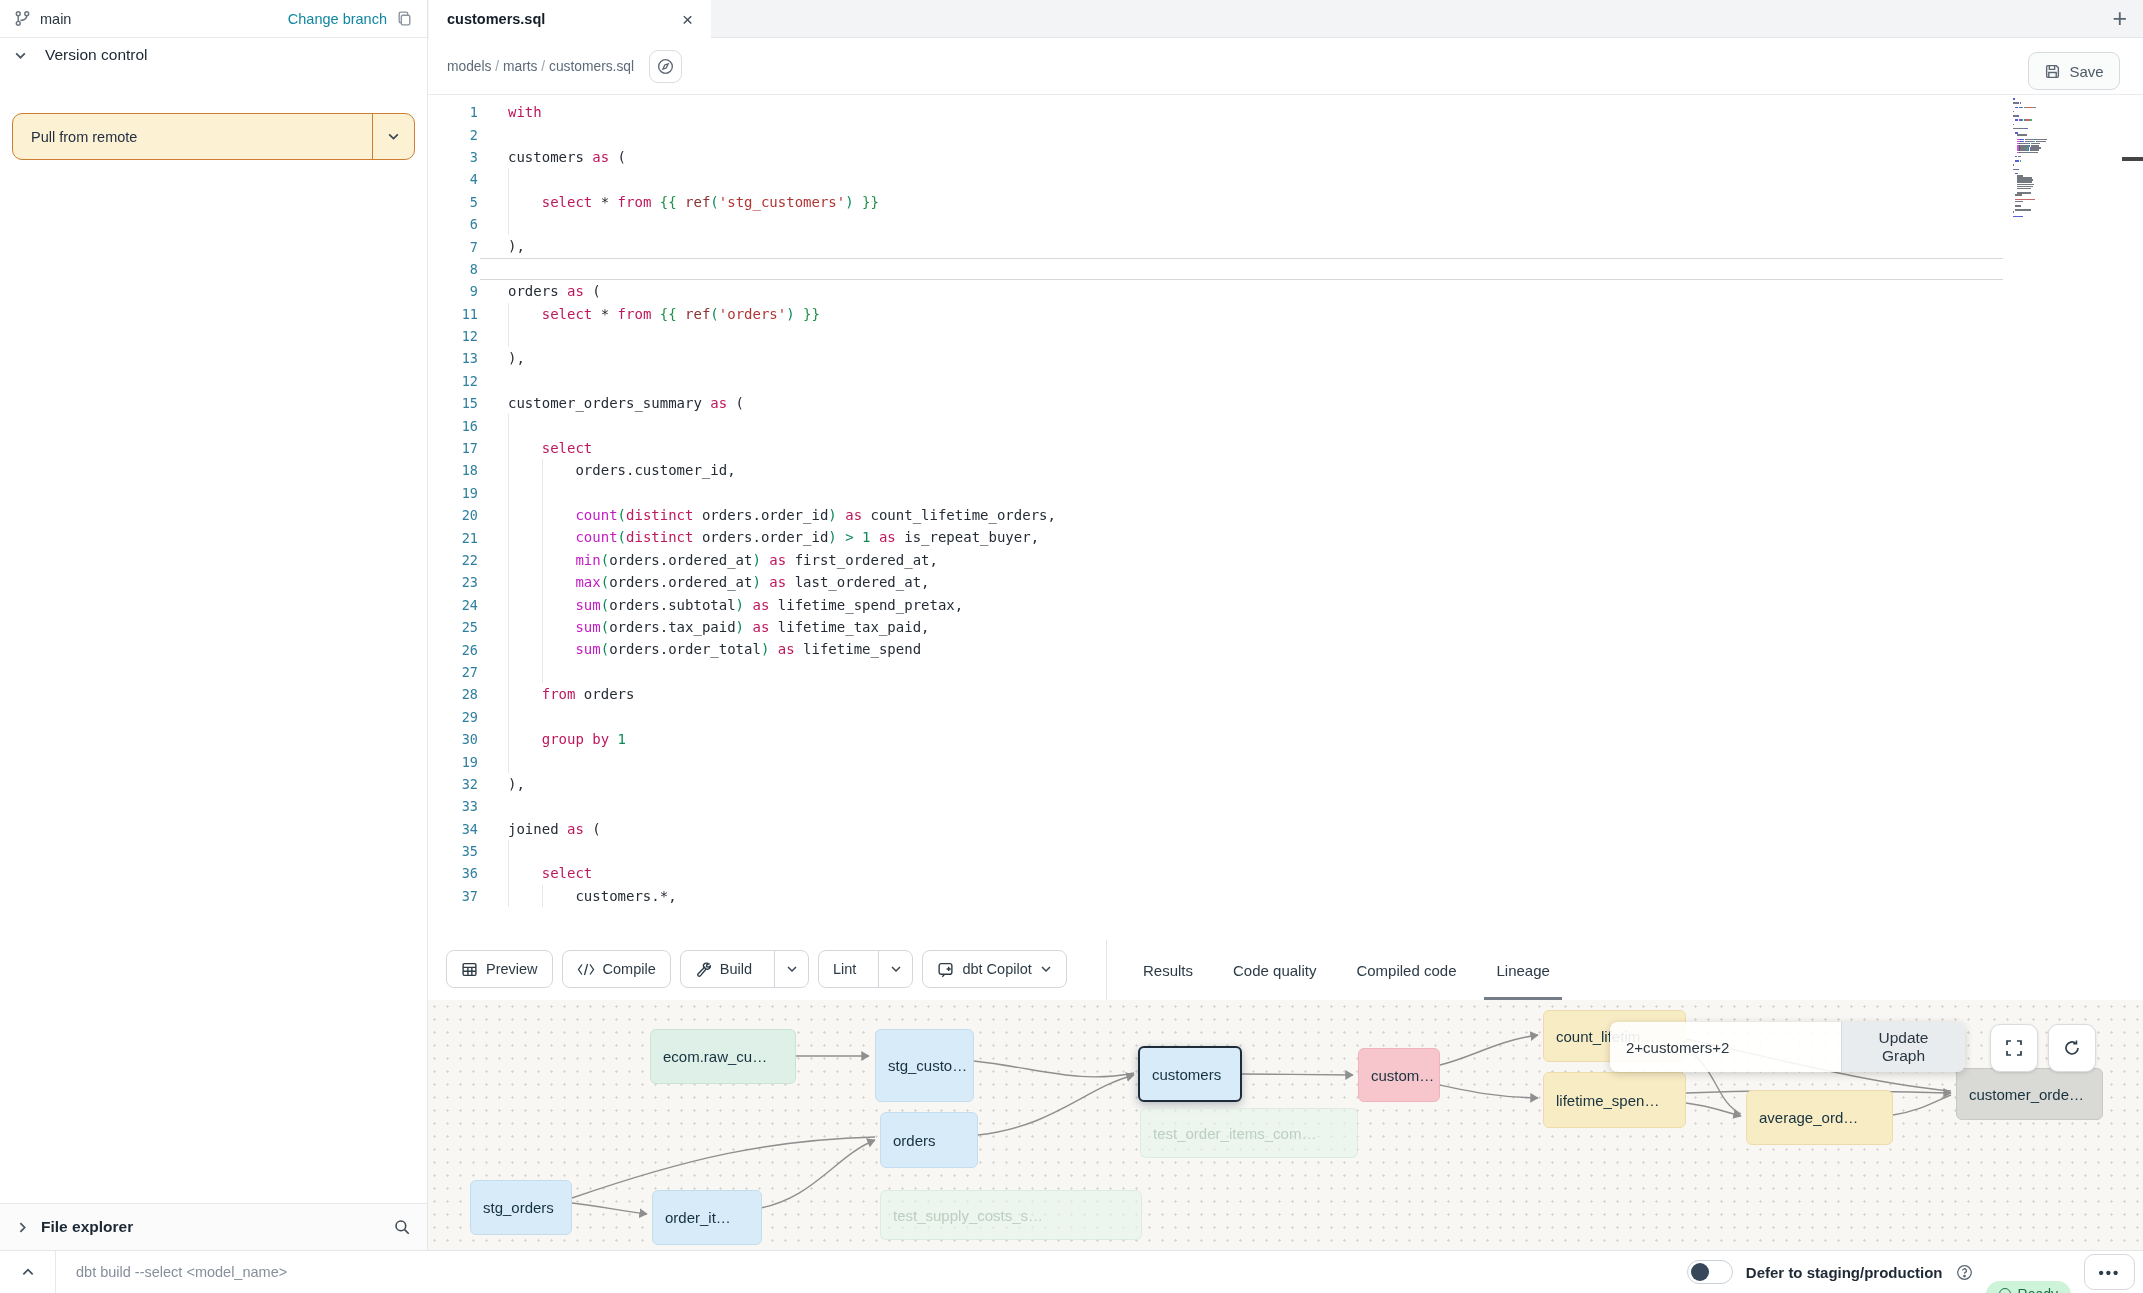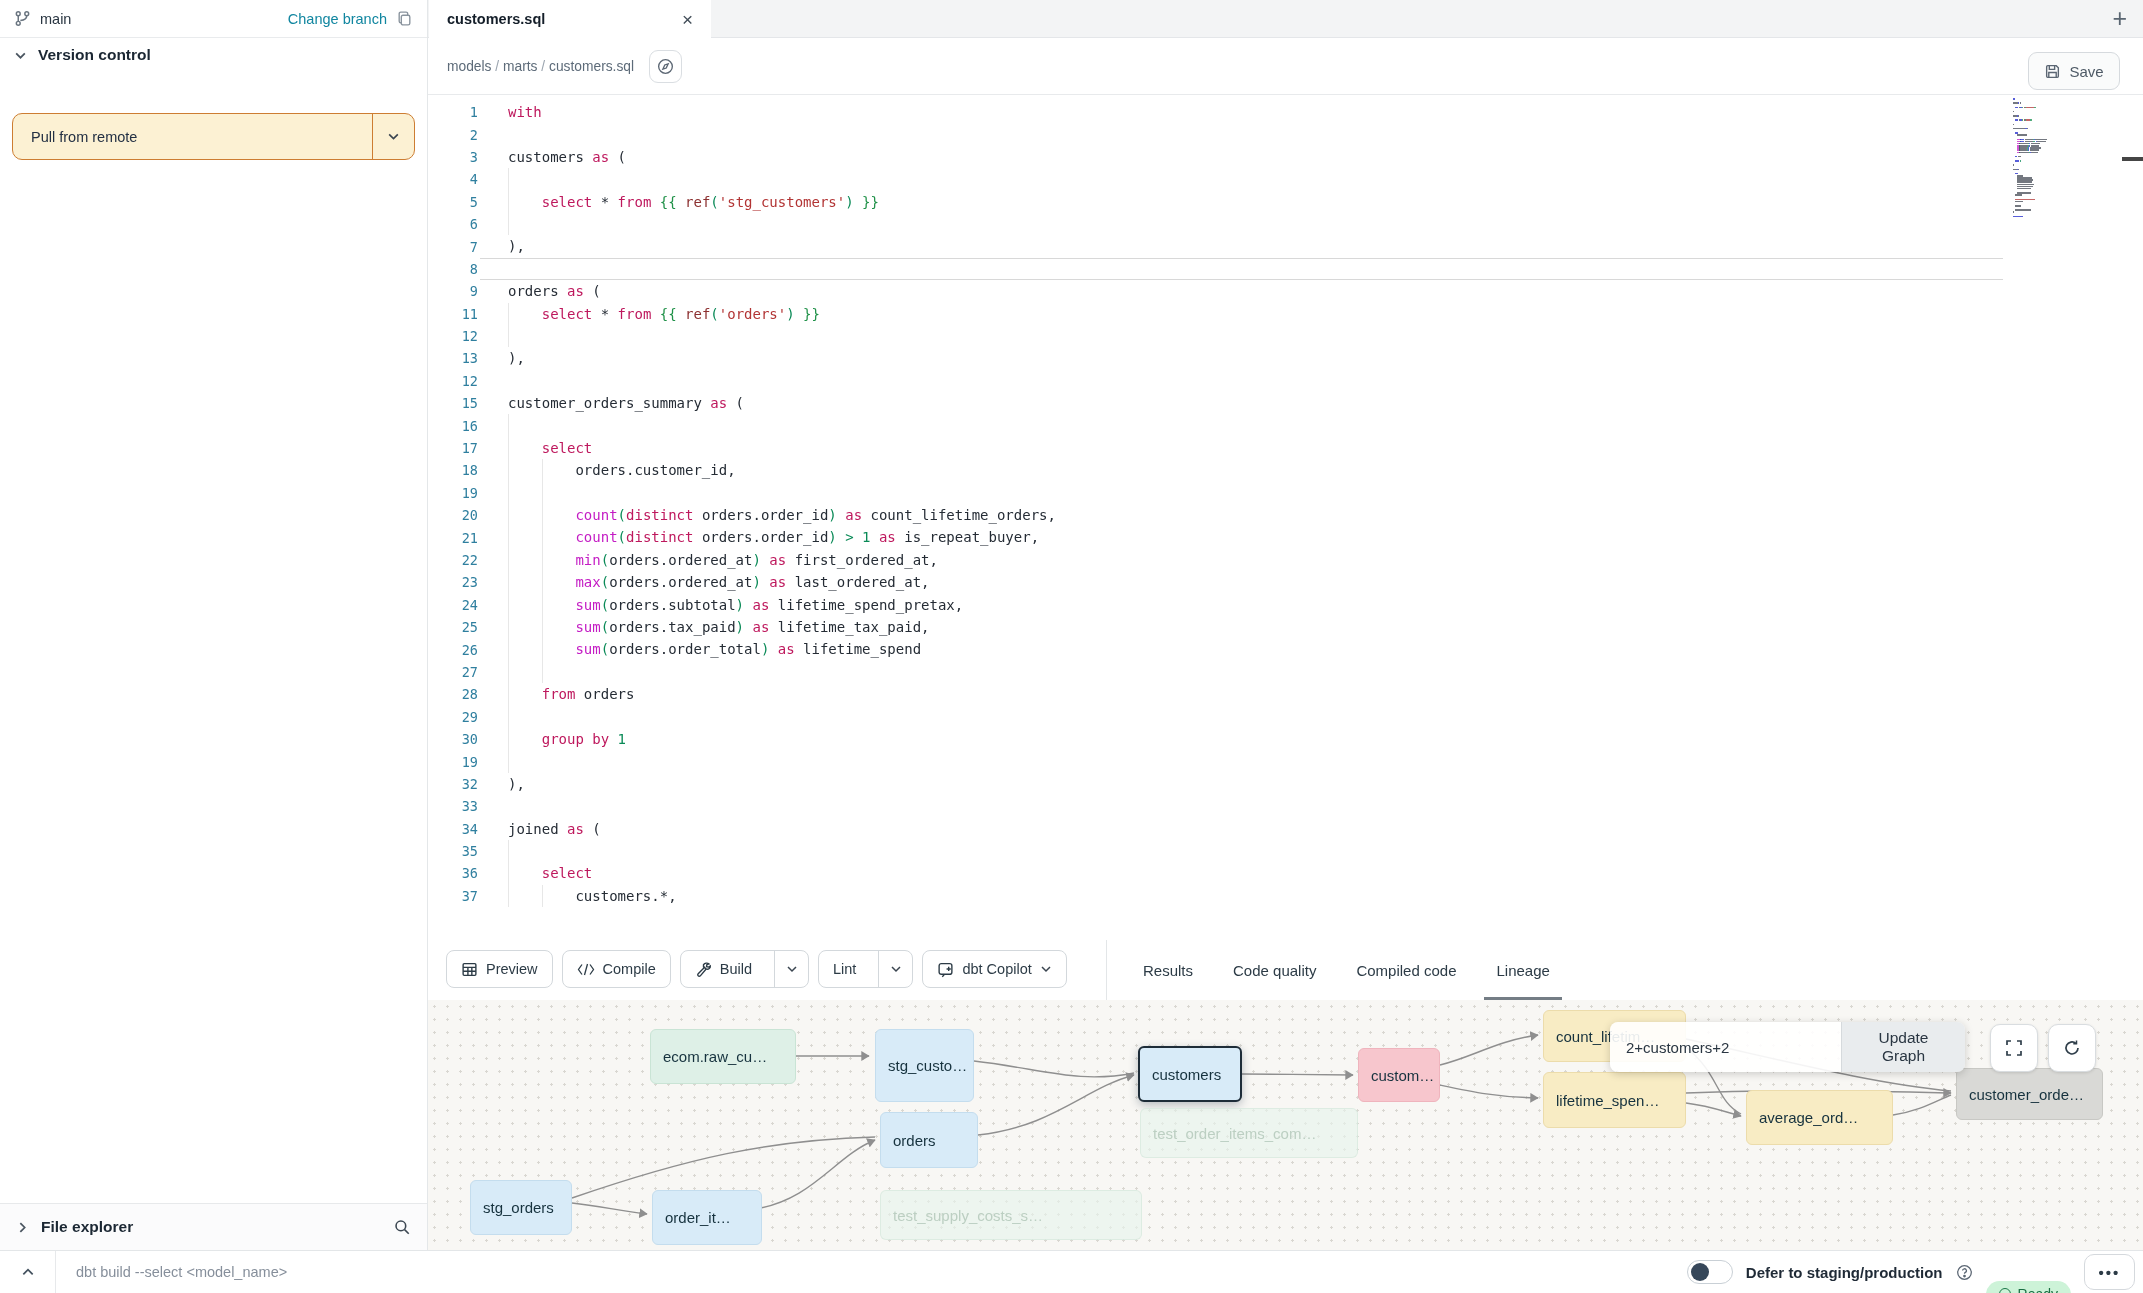--- a/index.html
+++ b/index.html
@@ -5,22 +5,22 @@
   html,body{margin:0;padding:0;background:#fff;}
   *{box-sizing:border-box;}
   .app{position:relative;width:2143px;height:1293px;overflow:hidden;background:#fff;
        font-family:"Liberation Sans",sans-serif;color:#222e3a;}
   
   .sidebar{position:absolute;left:0;top:0;width:428px;height:1250px;background:#fff;border-right:1px solid #e4e7e9;}
   .branch-row{position:absolute;left:0;top:0;width:100%;height:38px;display:flex;align-items:center;
               padding:0 14px;border-bottom:1px solid #e9ebed;gap:9px;}
   .branch-name{font-size:14.5px;color:#2a3642;}
   .change-branch{margin-left:auto;font-size:14.5px;color:#1186a0;cursor:pointer;}
-  .vc-header{position:absolute;left:14px;top:46px;display:flex;align-items:center;gap:11px;
-             font-size:15.5px;font-weight:bold;color:#1b2733;}
+  .vc-header{position:absolute;left:14px;top:46px;display:flex;align-items:center;gap:18px;
+             font-size:15.5px;font-weight:normal;color:#1b2733;}
   .pull-btn{position:absolute;left:12px;right:12px;top:113px;height:47px;border:1px solid #cd7d32;
             border-radius:10px;background:#fcf1d3;display:flex;align-items:center;cursor:pointer;}
   .pull-btn .lbl{flex:1;padding-left:18px;font-size:14.5px;color:#233043;}
   .pull-btn .chev{width:42px;height:100%;border-left:1px solid #cd7d32;display:flex;align-items:center;justify-content:center;}
   .fe-row{position:absolute;left:0;bottom:0;width:100%;height:47px;border-top:1px solid #e7e9eb;
           display:flex;align-items:center;padding:0 16px;gap:12px;background:#fbfbfc;}
   .fe-label{font-size:15.5px;font-weight:bold;color:#1b2733;flex:1;}
   
   .main{position:absolute;left:428px;top:0;width:1715px;height:1250px;}
   .tabstrip{position:absolute;left:0;top:0;width:100%;height:38px;background:#f3f4f5;border-bottom:1px solid #e4e6e9;}

